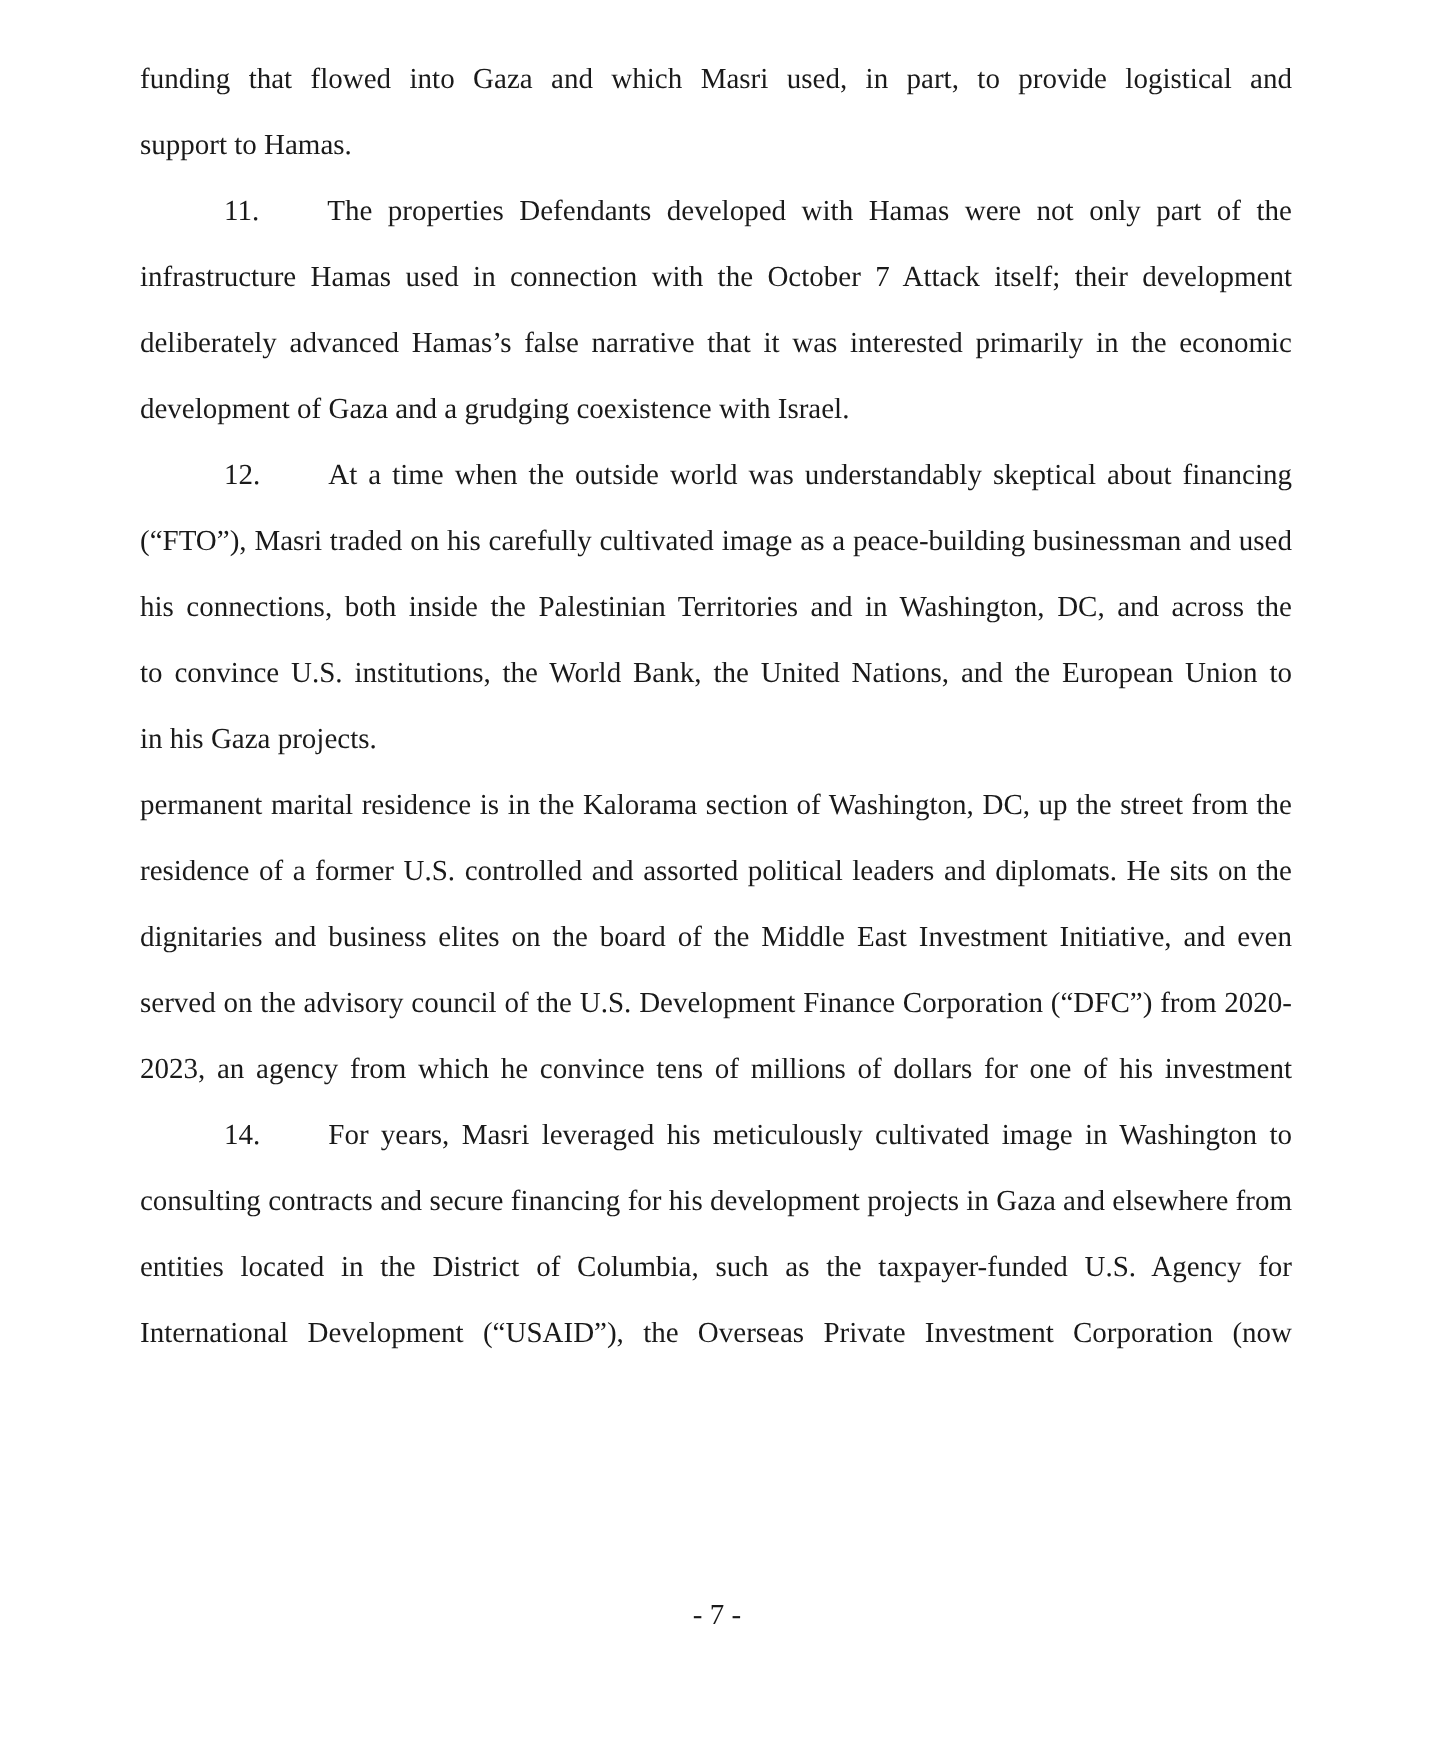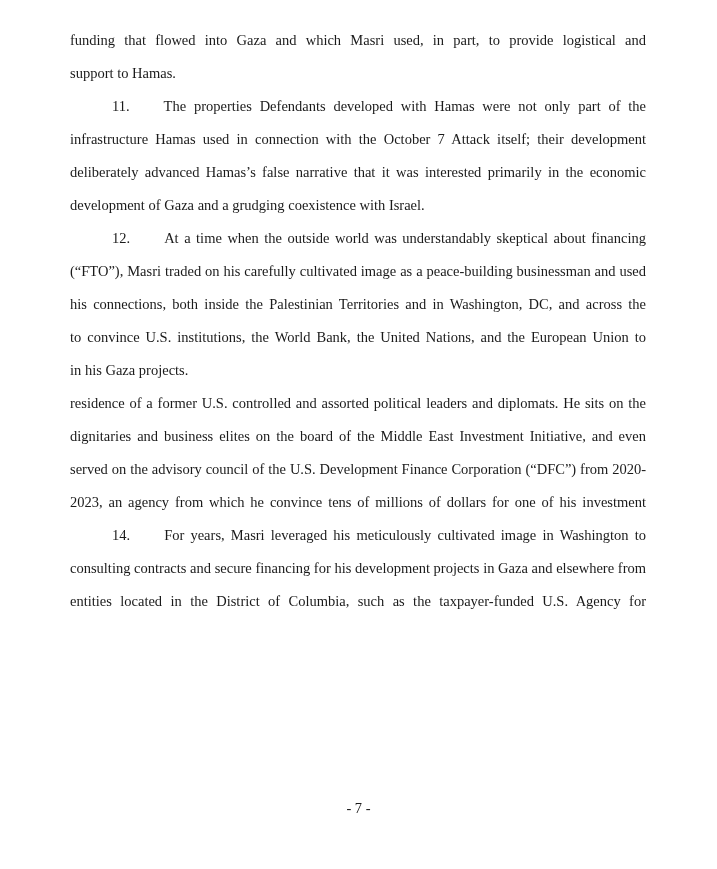--- a/index.html
+++ b/index.html
@@ -63,22 +63,24 @@
       <div class="line">support to Hamas.</div>
       <div class="line just indented"><span>11.</span><span class="tabgap"></span><span>The properties Defendants developed with Hamas were not only part of the</span></div>
       <div class="line just">infrastructure Hamas used in connection with the October 7 Attack itself; their development</div>
       <div class="line just">deliberately advanced Hamas’s false narrative that it was interested primarily in the economic</div>
       <div class="line">development of Gaza and a grudging coexistence with Israel.</div>
       <div class="line just indented"><span>12.</span><span class="tabgap"></span><span>At a time when the outside world was understandably skeptical about financing the</span></div>
       <div class="line just">(“FTO”), Masri traded on his carefully cultivated image as a peace-building businessman and used</div>
       <div class="line just">his connections, both inside the Palestinian Territories and in Washington, DC, and across the West,</div>
       <div class="line just">to convince U.S. institutions, the World Bank, the United Nations, and the European Union to invest</div>
       <div class="line">in his Gaza projects.</div>
+      <div class="line just">permanent marital residence is in the Kalorama section of Washington, DC, up the street from the</div>
       <div class="line just">residence of a former U.S. controlled and assorted political leaders and diplomats. He sits on the</div>
       <div class="line just">dignitaries and business elites on the board of the Middle East Investment Initiative, and even</div>
       <div class="line just">served on the advisory council of the U.S. Development Finance Corporation (“DFC”) from 2020-</div>
       <div class="line just">2023, an agency from which he convince tens of millions of dollars for one of his investment funds.</div>
       <div class="line just indented"><span>14.</span><span class="tabgap"></span><span>For years, Masri leveraged his meticulously cultivated image in Washington to gain</span></div>
       <div class="line just">consulting contracts and secure financing for his development projects in Gaza and elsewhere from</div>
       <div class="line just">entities located in the District of Columbia, such as the taxpayer-funded U.S. Agency for</div>
+      <div class="line just">International Development (“USAID”), the Overseas Private Investment Corporation (now</div>
     </div>
   <div class="page-number">- 7 -</div>
 </div>
 
 </body></html>

